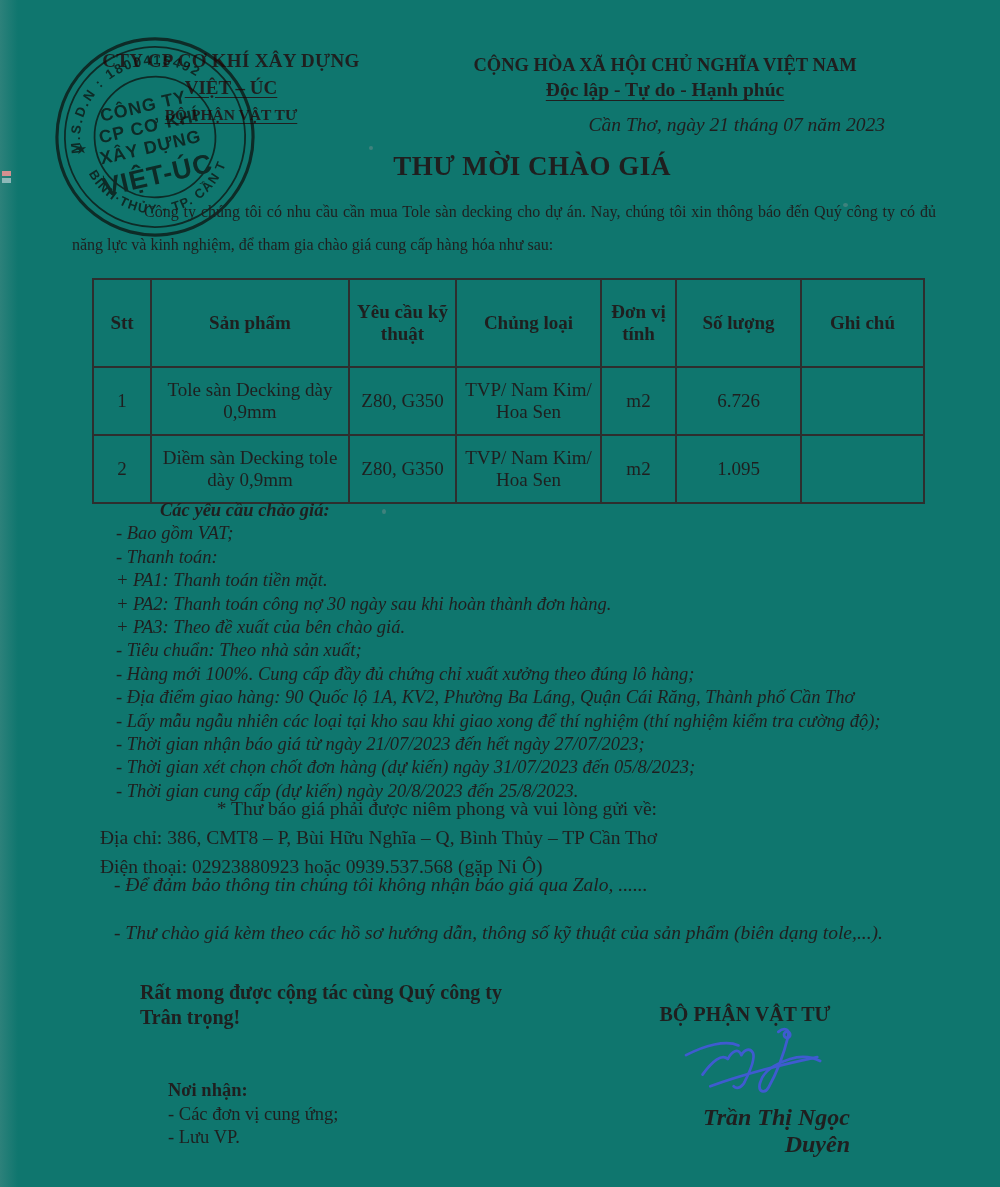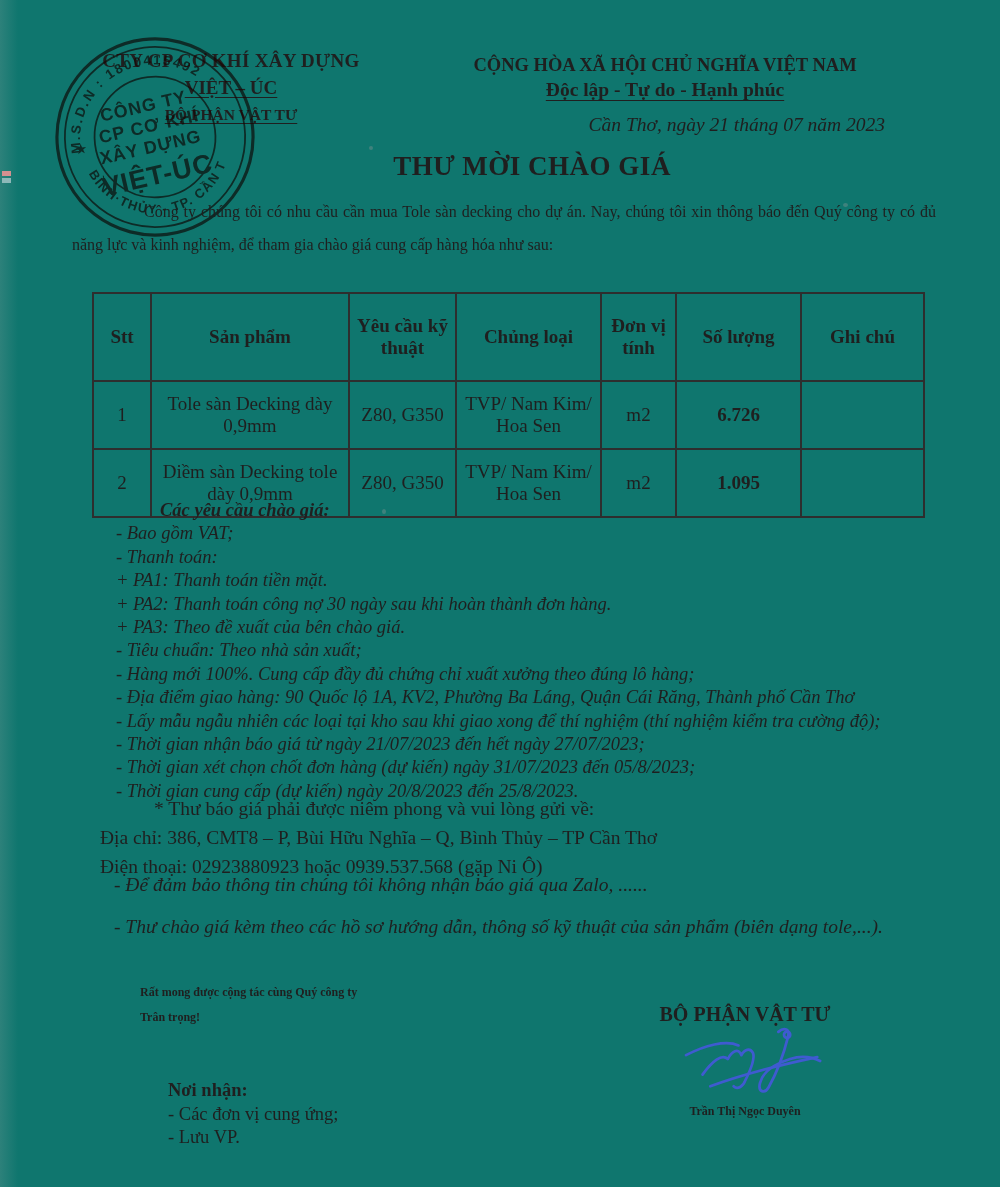--- a/index.html
+++ b/index.html
@@ -25,45 +25,45 @@
   
   .stamp{position:absolute;left:51px;top:31px;width:208px;height:212px;
          mix-blend-mode:multiply;opacity:.93;pointer-events:none;}
   
   .doc-title{position:absolute;left:0;top:151px;width:1000px;text-align:center;
              padding-left:64px;box-sizing:border-box;
              font-weight:bold;font-size:27px;letter-spacing:.5px;}
   .intro{position:absolute;left:72px;top:195px;width:864px;font-size:16px;
          line-height:33px;text-align:justify;text-indent:72px;}
   
-  table.quote{position:absolute;left:92px;top:292px;border-collapse:collapse;
+  table.quote{position:absolute;left:92px;top:278px;border-collapse:collapse;
               font-size:19px;table-layout:fixed;}
   table.quote th,table.quote td{border:2px solid #2e2e2e;padding:2px 6px;
               text-align:center;vertical-align:middle;overflow:hidden;}
   table.quote th{font-weight:bold;height:82px;}
   table.quote td{height:62px;}
   td.cell-left,th.cell-left{text-align:left;padding-left:12px;}
-  .qty{font-weight:bold;}
+  .qty{font-weight:normal;}
   
   .reqs{position:absolute;left:116px;top:499px;width:870px;font-style:italic;
         font-size:18.5px;line-height:23.4px;white-space:nowrap;}
   .reqs .req-heading{margin-left:44px;font-weight:bold;}
   
   .submission{position:absolute;left:100px;top:795px;font-size:19.5px;line-height:28.8px;}
-  .submission .sub-note{margin-left:54px;}
+  .submission .sub-note{margin-left:54px;text-align:right;}
   
   .notes{position:absolute;left:114px;top:874px;font-style:italic;font-size:19.5px;}
-  .notes .note2{margin-top:20px;}
-  
-  .closing{position:absolute;left:140px;top:980px;font-weight:bold;font-size:12px;line-height:25px;}
+  .notes .note2{margin-top:26px;}
+  
+  .closing{position:absolute;left:140px;top:980px;font-weight:bold;font-size:20px;line-height:25px;}
   .dept-sign{position:absolute;left:640px;top:1003px;width:210px;text-align:center;
              font-weight:bold;font-size:20px;}
   .signature{position:absolute;left:682px;top:1026px;width:148px;height:70px;}
-  .signer{position:absolute;left:640px;top:1104px;width:210px;text-align:center;
-          font-weight:bold;font-size:12px;}
+  .signer{position:absolute;left:640px;top:1104px;width:210px;text-align:right;
+          font-weight:bold;font-size:24px;font-style:italic;}
   .recipients{position:absolute;left:168px;top:1079px;font-size:18.5px;line-height:23.5px;}
   .recipients .rec-heading{font-weight:bold;}
   
   .edge-mark{position:absolute;left:2px;top:171px;width:9px;height:14px;}
   .edge-mark .em-r{width:9px;height:5px;background:#d49090;}
   .edge-mark .em-t{width:9px;height:5px;background:#8cb8b8;margin-top:2px;}
   .smudge{position:absolute;background:#9a9a9a;opacity:.35;border-radius:50%;}
   .sm1{left:843px;top:203px;width:5px;height:4px;}
   .sm2{left:382px;top:509px;width:4px;height:5px;}
   .sm3{left:369px;top:146px;width:4px;height:4px;}

